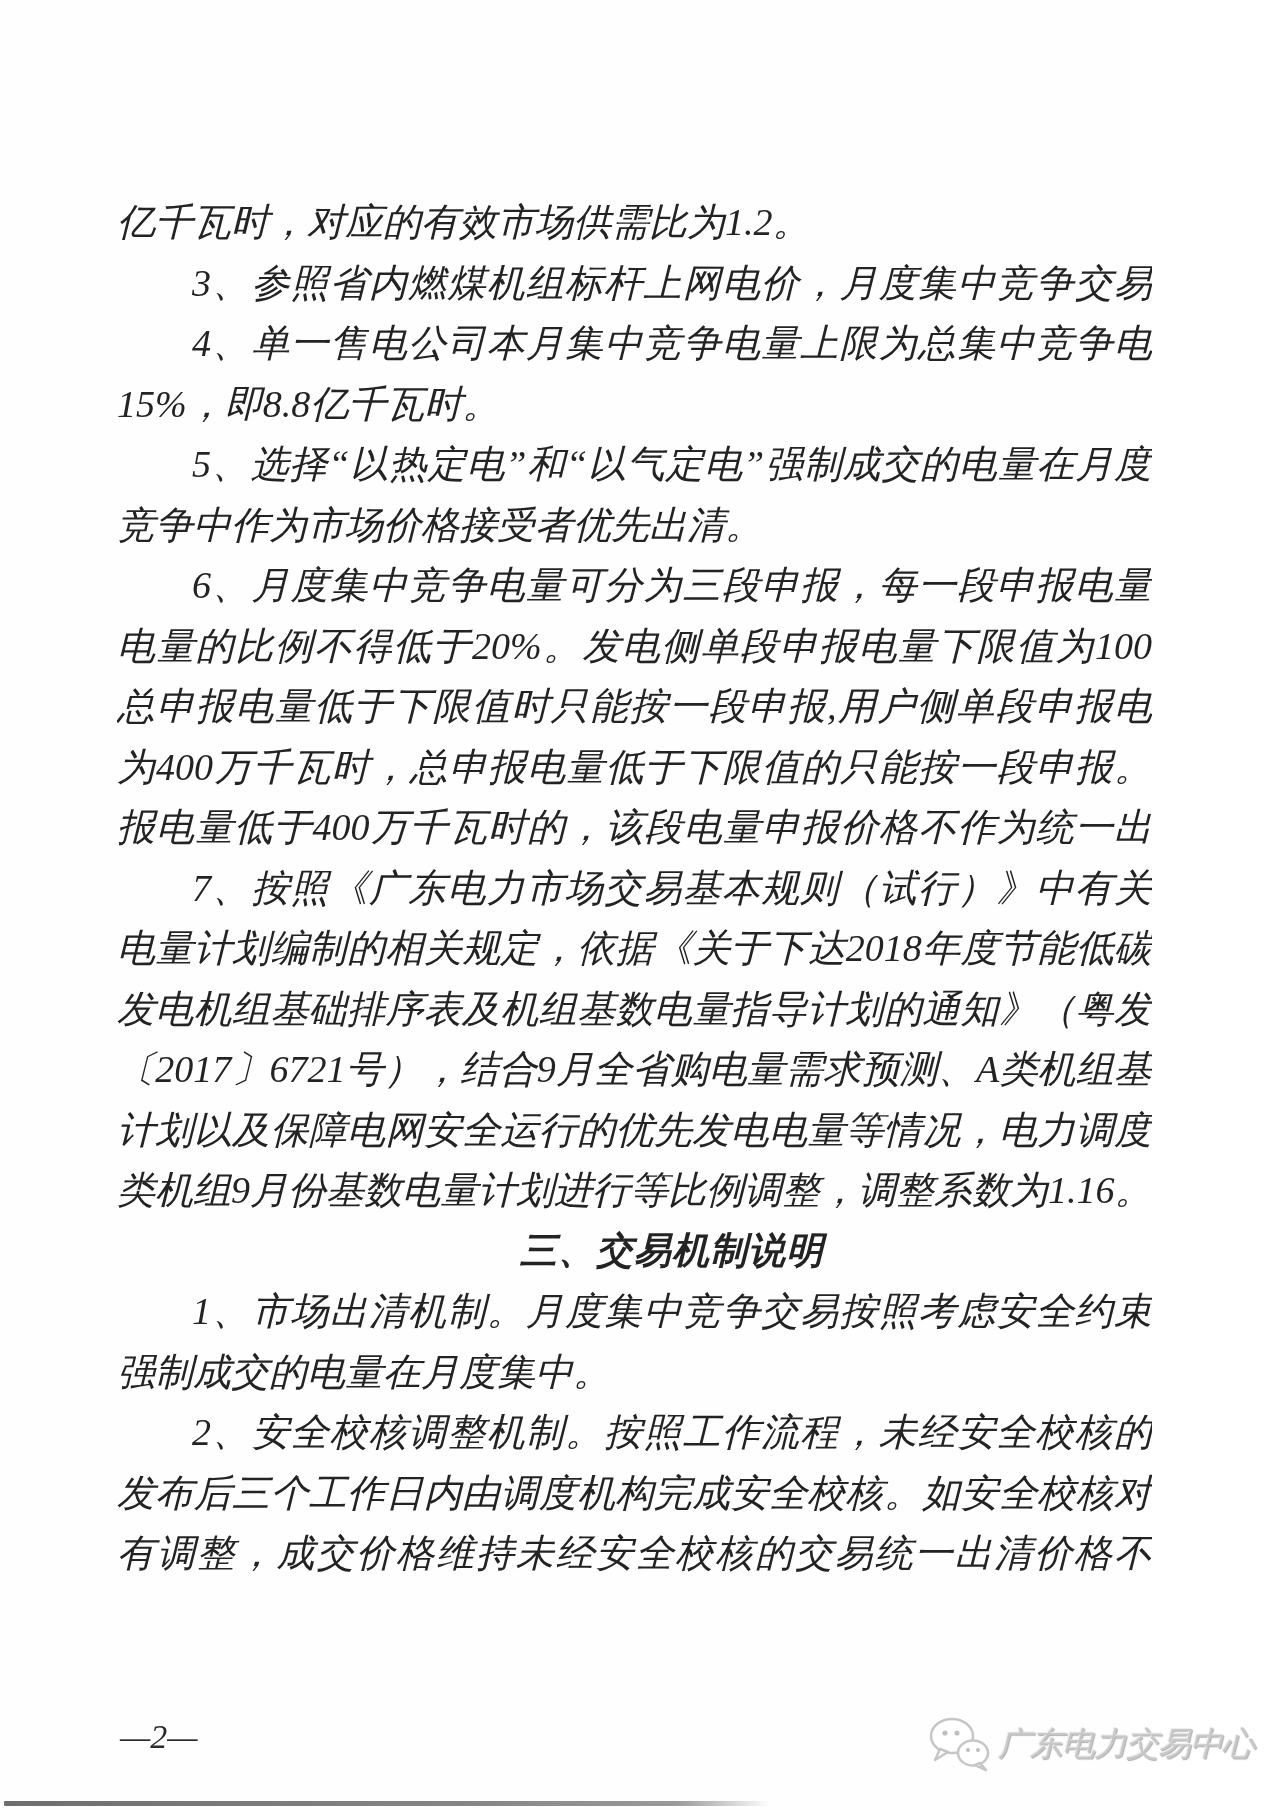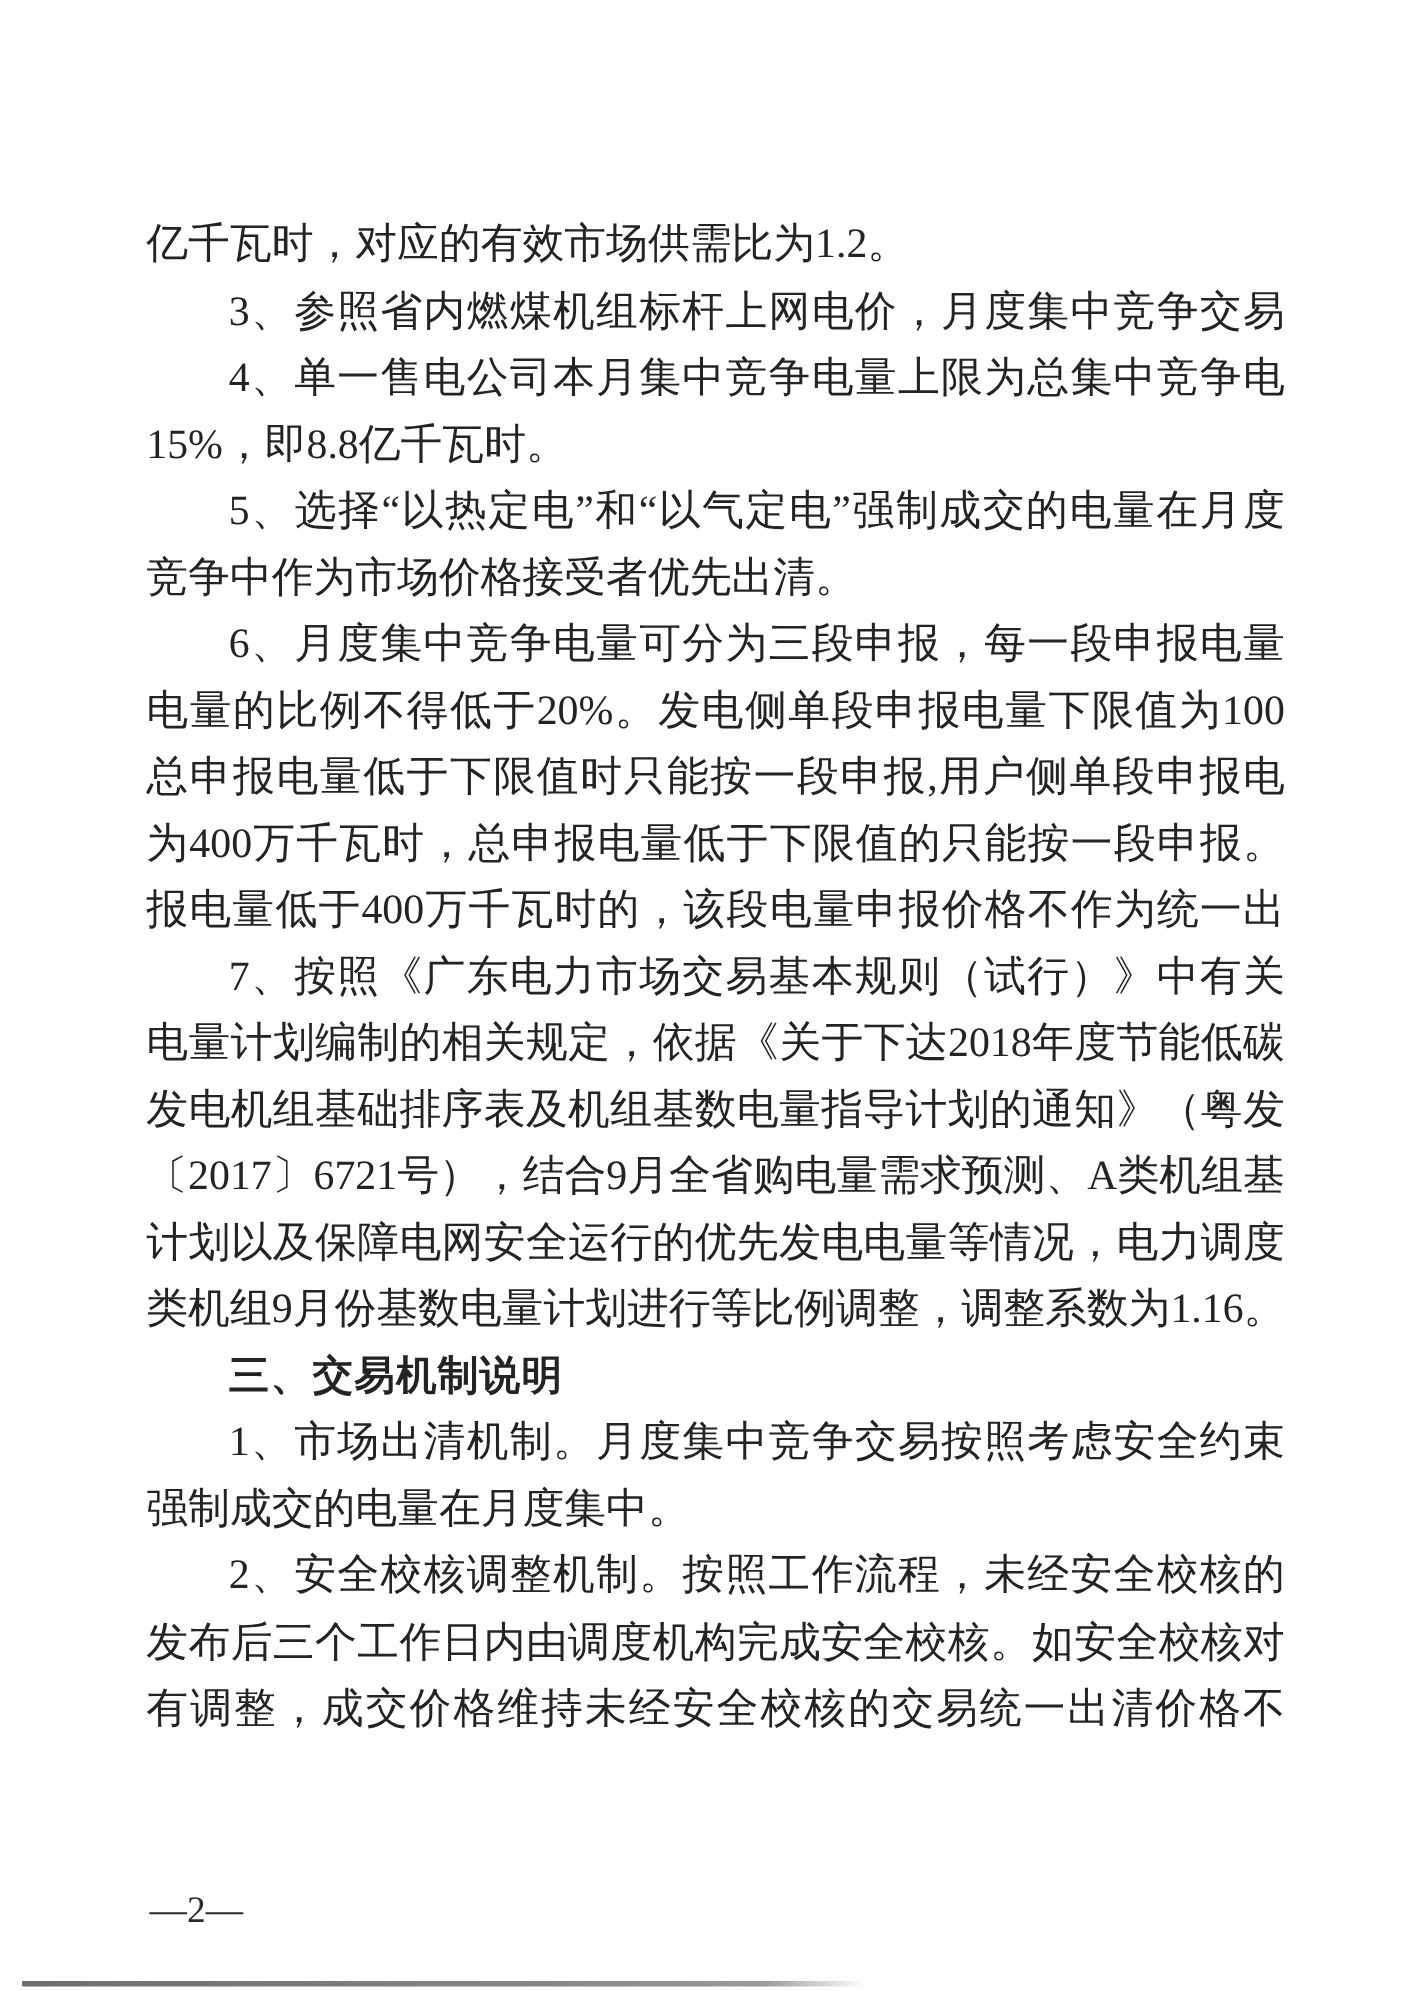--- a/index.html
+++ b/index.html
@@ -5,26 +5,27 @@
   html, body {
     margin: 0;
     padding: 0;
     width: 1280px;
     height: 1810px;
     background: #ffffff;
     overflow: hidden;
   }
   .page {
     position: absolute;
-    left: 16px; top: 0;
+    left: 0; top: 0;
     width: 1130px;
     height: 1810px;
     background: #fefefe;
     font-family: "Liberation Serif", "DejaVu Serif", serif;
     color: #222222;
+    font-style: italic;
   }
   .content {
     position: absolute;
     left: 117px;
     top: 192px;
     width: 1035px;
   }
   .line {
     height: 60.5px;
     line-height: 60.5px;
@@ -44,20 +45,21 @@
   }
   .line.full.ind {
     padding-left: 75px;
     width: 960px;
   }
   .line.heading {
     font-family: "Liberation Sans", "DejaVu Sans", sans-serif;
     font-weight: bold;
     font-size: 37px;
     letter-spacing: 1px;
+    text-align: center;
   }
   .page-number {
     position: absolute;
     left: 120px;
     top: 1712px;
     font-size: 34px;
     line-height: 50px;
     color: #2a2a2a;
     letter-spacing: 0px;
     font-family: "Liberation Serif", "DejaVu Serif", serif;
@@ -119,16 +121,33 @@
     <div class="line ind heading">三、交易机制说明</div>
     <div class="line full ind">1、市场出清机制。月度集中竞争交易按照考虑安全约束条件的边</div>
     <div class="line">强制成交的电量在月度集中。</div>
     <div class="line full ind">2、安全校核调整机制。按照工作流程，未经安全校核的交易结果</div>
     <div class="line full">发布后三个工作日内由调度机构完成安全校核。如安全校核对交易结果</div>
     <div class="line full">有调整，成交价格维持未经安全校核的交易统一出清价格不变，以调整</div>
   </div>
 
   <div class="page-number">—2—</div>
 
+  <div class="watermark">
+    <svg class="wm-icon" viewBox="0 0 64 56" xmlns="http://www.w3.org/2000/svg">
+      <g fill="#ffffff" stroke="#c6c6c6" stroke-width="2.5">
+        <ellipse cx="24" cy="20" rx="21" ry="17"></ellipse>
+        <path d="M12 33 L7 44 L20 36 Z" stroke-linejoin="round"></path>
+        <ellipse cx="45" cy="37" rx="15" ry="12.5"></ellipse>
+        <path d="M52 47 L58 54 L47 49 Z" stroke-linejoin="round"></path>
+      </g>
+      <g fill="#c0c0c0" stroke="none">
+        <circle cx="17" cy="17" r="2.6"></circle>
+        <circle cx="29" cy="17" r="2.6"></circle>
+        <circle cx="40" cy="34" r="2.1"></circle>
+        <circle cx="50" cy="34" r="2.1"></circle>
+      </g>
+    </svg>
+    <span class="watermark-text">广东电力交易中心</span>
+  </div>
 
   <div class="scan-strip"></div>
 
 </div>
 
 </body></html>

